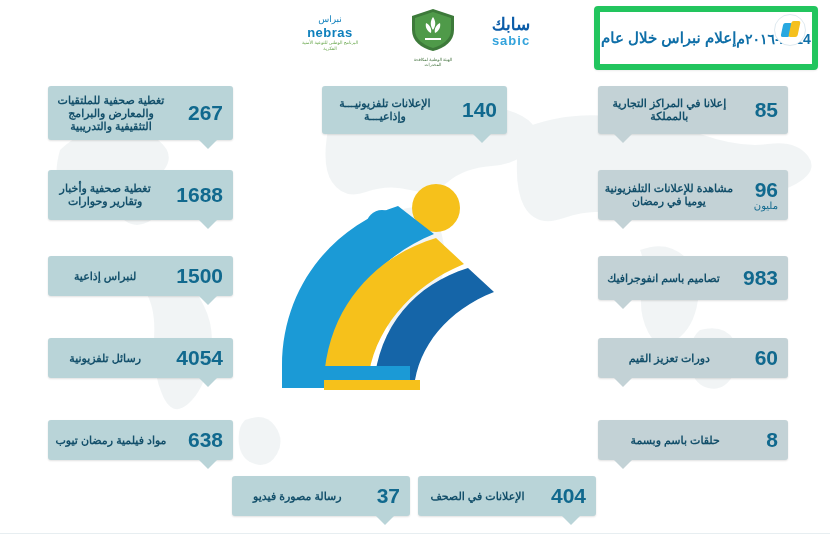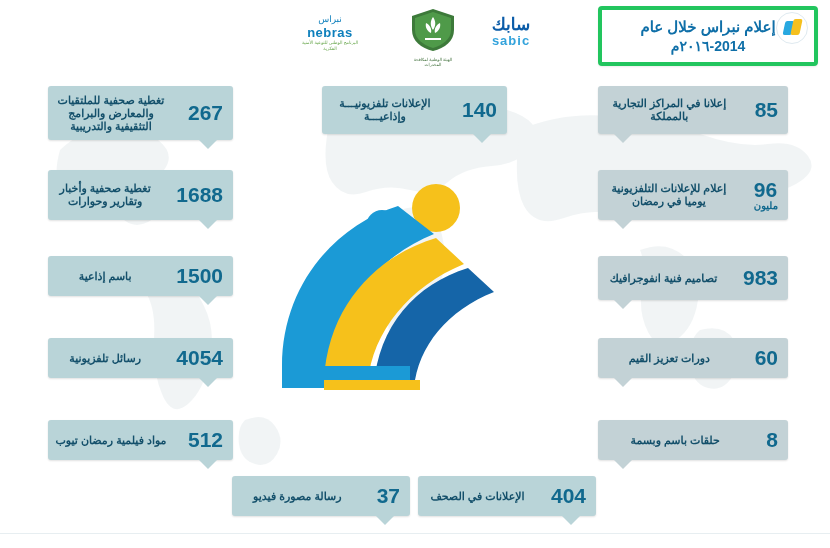--- a/index.html
+++ b/index.html
@@ -27,23 +27,23 @@
   #logo-nebras .en{font-size:13px;color:#0d7fbc;font-weight:bold;letter-spacing:.5px;}
   #logo-nebras .sub{font-size:4.5px;color:#6aa84f;line-height:6px;}
   #logo-shield{left:405px;top:8px;width:56px;height:52px;text-align:center;}
   #logo-shield .cap{font-size:4.2px;color:#3a6b35;line-height:5px;display:block;margin-top:1px;}
   #logo-sabic{left:478px;top:16px;width:66px;height:38px;text-align:center;}
   #logo-sabic .ar{font-size:17px;color:#0b5ca8;font-weight:bold;letter-spacing:1px;line-height:18px;}
   #logo-sabic .en{font-size:13px;color:#33a3dc;font-weight:bold;letter-spacing:1px;line-height:14px;}
 
   #title-box{
     position:absolute;right:12px;top:6px;width:212px;height:52px;
-    border:4px solid #22c55e;border-radius:4px;background:#ffffff;
+    border:6px solid #22c55e;border-radius:4px;background:#ffffff;
     box-shadow:0 1px 2px rgba(0,0,0,.08);
-    display:flex;align-items:center;justify-content:center;flex-direction:column;
+    display:flex;align-items:center;justify-content:center;flex-direction:row;
   }
   #title-box .t1{font-size:15px;color:#0f6fa8;font-weight:bold;direction:rtl;}
   #title-box .t2{font-size:14px;color:#0f6fa8;font-weight:bold;direction:rtl;margin-top:2px;}
   #title-badge{
     position:absolute;right:6px;top:2px;width:30px;height:30px;border-radius:50%;
     background:#ffffff;border:1px solid #dfeaf0;
   }
   #title-badge .b1{position:absolute;left:7px;top:8px;width:9px;height:14px;background:#28a8e0;
     border-radius:2px;transform:skewX(-12deg);}
   #title-badge .b2{position:absolute;left:15px;top:6px;width:9px;height:16px;background:#f5c01e;
@@ -56,23 +56,23 @@
   .card{
     position:absolute;
     background:#b9d4d8;
     border-radius:3px;
     box-shadow:0 1px 2px rgba(0,0,0,.12);
     display:flex;align-items:center;
     direction:rtl;
   }
   .card .num{
     color:#11698e;font-weight:bold;font-size:21px;
-    flex:0 0 auto;padding:0 10px;text-align:left;line-height:1.05;
-  }
-  .card .num .small{display:block;font-size:10px;font-weight:bold;color:#11698e;}
+    flex:0 0 auto;padding:0 10px;text-align:right;line-height:1.05;
+  }
+  .card .num .small{display:block;font-size:10px;font-weight:normal;color:#11698e;}
   .card .lbl{
     color:#14506b;font-size:11px;font-weight:bold;line-height:13px;
     flex:1 1 auto;padding:0 8px 0 4px;text-align:center;direction:rtl;
   }
   
   .card .tail{
     position:absolute;bottom:-9px;width:0;height:0;
     border-left:9px solid transparent;border-right:9px solid transparent;
     border-top:9px solid #b9d4d8;
   }
@@ -173,56 +173,56 @@
   <div class="lbl">تغطية صحفية للملتقيات والمعارض والبرامج التثقيفية والتدريبية</div>
   <div class="tail tail-right"></div>
 </div>
 <div class="card" id="card-1">
   <div class="num">1688</div>
   <div class="lbl">تغطية صحفية وأخبار وتقارير وحوارات</div>
   <div class="tail tail-right"></div>
 </div>
 <div class="card" id="card-2">
   <div class="num">1500</div>
-  <div class="lbl">باسم إذاعية</div>
+  <div class="lbl">لنبراس إذاعية</div>
   <div class="tail tail-right"></div>
 </div>
 <div class="card" id="card-3">
   <div class="num">4054</div>
   <div class="lbl">رسائل تلفزيونية</div>
   <div class="tail tail-right"></div>
 </div>
 <div class="card" id="card-4">
-  <div class="num">512</div>
+  <div class="num">638</div>
   <div class="lbl">مواد فيلمية رمضان تيوب</div>
   <div class="tail tail-right"></div>
 </div>
 
 <div class="card" id="card-5">
   <div class="num">140</div>
   <div class="lbl">الإعلانات تلفزيونيـــة وإذاعيـــة</div>
   <div class="tail tail-right"></div>
 </div>
 
 <div class="card right-col" id="card-6">
   <div class="num">85</div>
   <div class="lbl">إعلانا في المراكز التجارية بالمملكة</div>
   <div class="tail tail-left"></div>
 </div>
 <div class="card right-col" id="card-7">
   <div class="num">
     <span>96</span>
     <span class="small">مليون</span>
   </div>
-  <div class="lbl">إعلام للإعلانات التلفزيونية يوميا في رمضان</div>
+  <div class="lbl">مشاهدة للإعلانات التلفزيونية يوميا في رمضان</div>
   <div class="tail tail-left"></div>
 </div>
 <div class="card right-col" id="card-8">
   <div class="num">983</div>
-  <div class="lbl">تصاميم فنية انفوجرافيك</div>
+  <div class="lbl">تصاميم باسم انفوجرافيك</div>
   <div class="tail tail-left"></div>
 </div>
 <div class="card right-col" id="card-9">
   <div class="num">60</div>
   <div class="lbl">دورات تعزيز القيم</div>
   <div class="tail tail-left"></div>
 </div>
 <div class="card right-col" id="card-10">
   <div class="num">8</div>
   <div class="lbl">حلقات باسم وبسمة</div>

